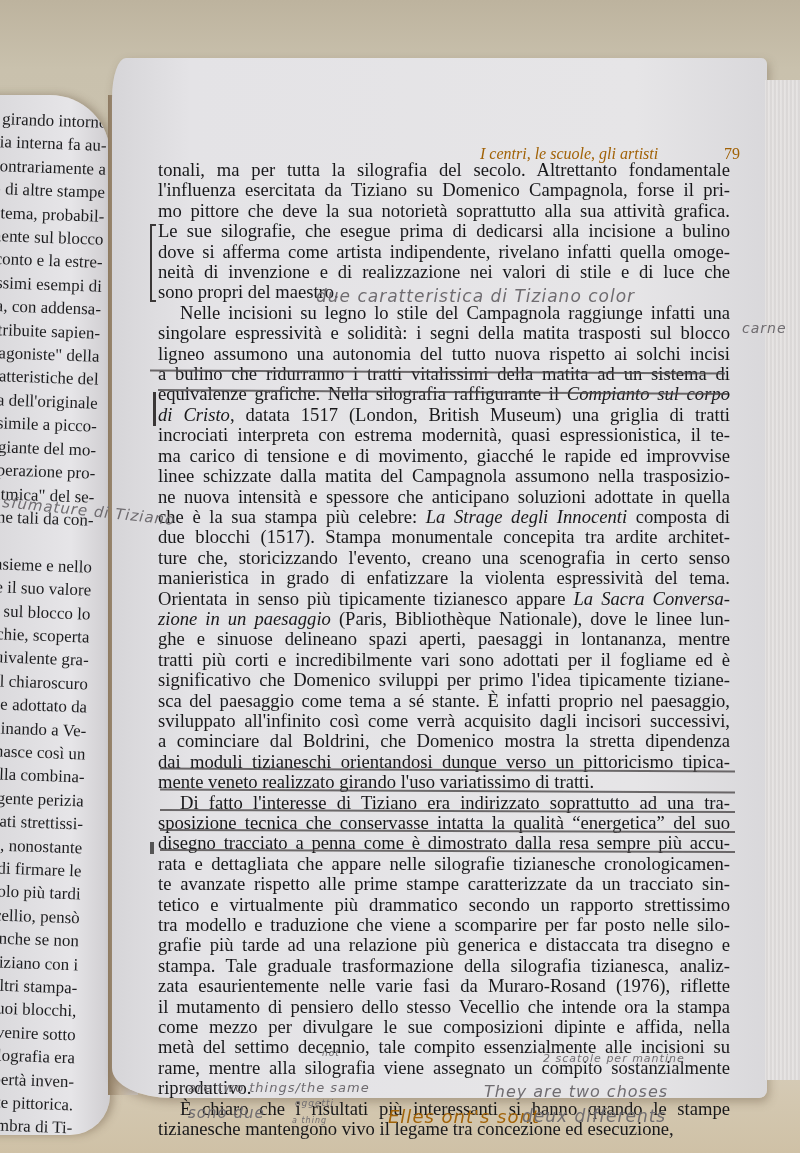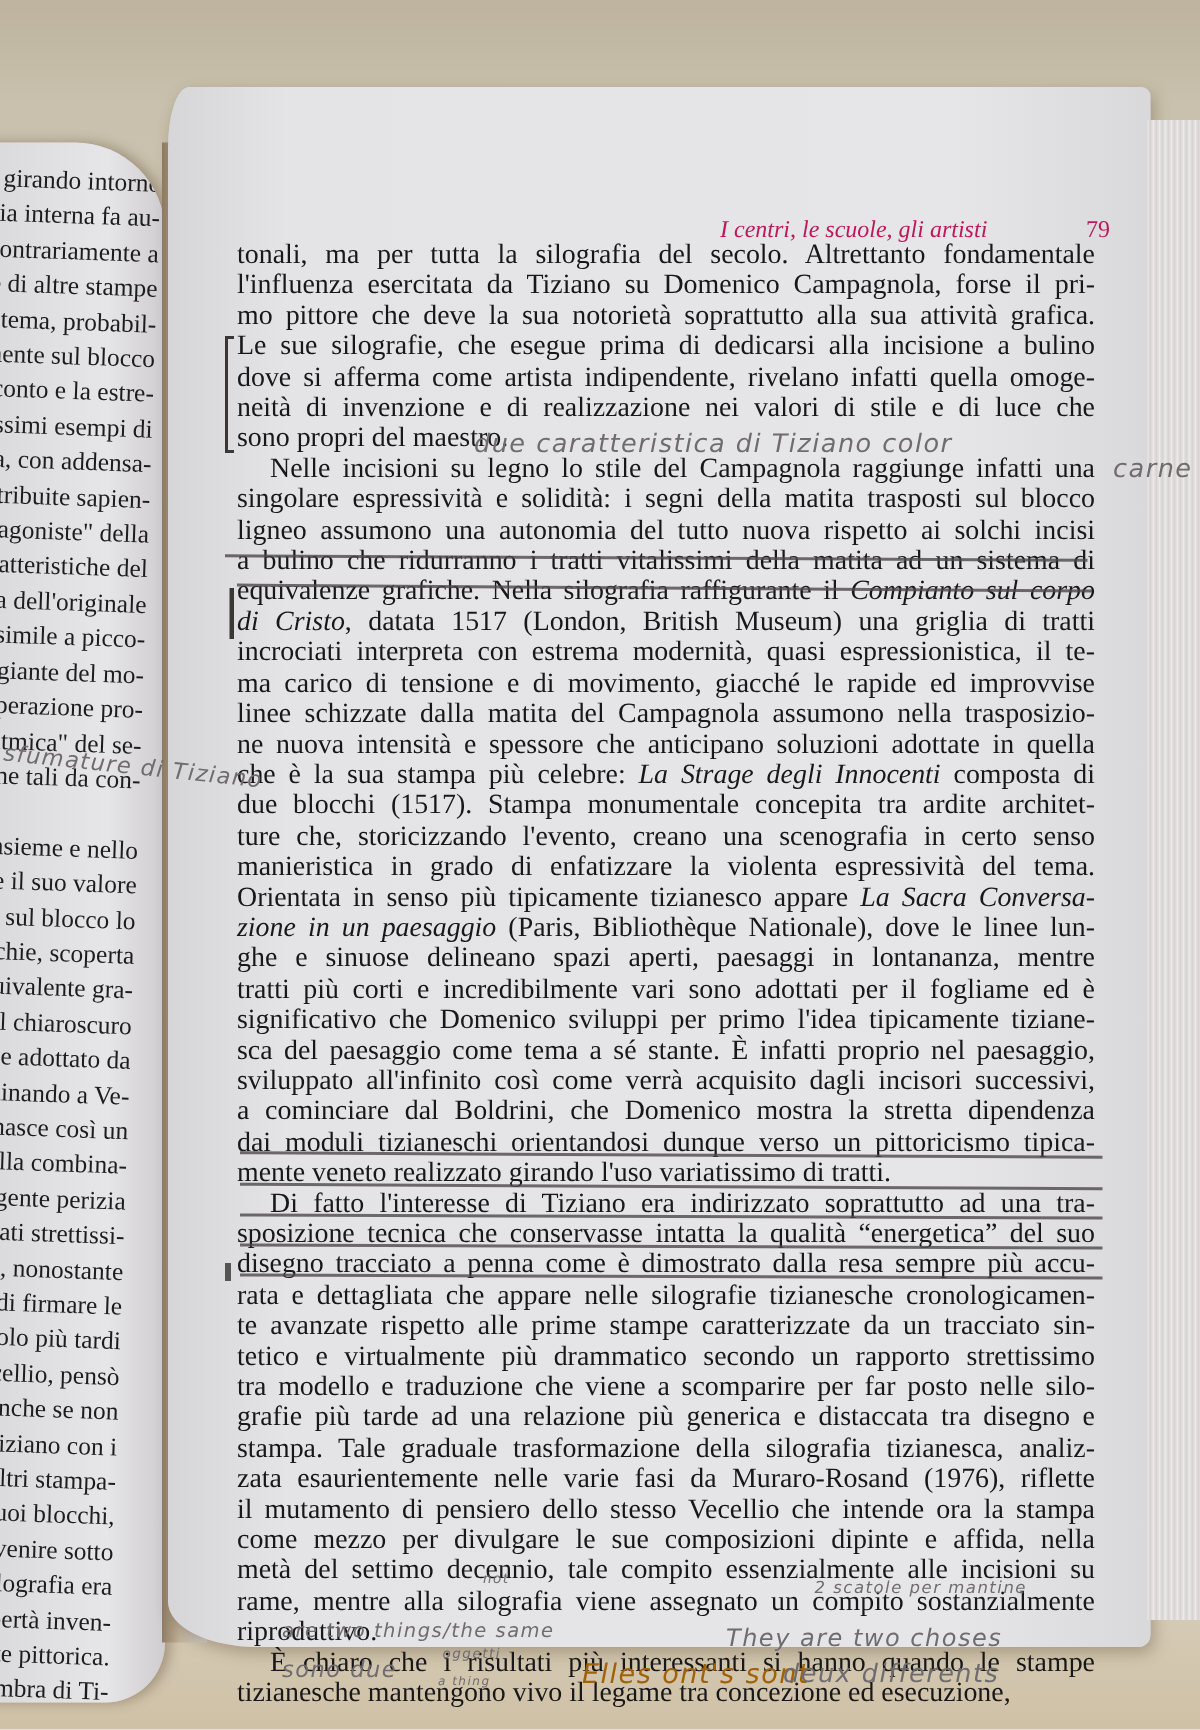--- a/index.html
+++ b/index.html
@@ -35,21 +35,21 @@
       border-radius: 14px 6px 8px 60px / 40px 6px 8px 30px;
       box-shadow: 2px 4px 10px rgba(90,70,50,0.35);
     }
     .page-edges {
       position:absolute; left:765px; top:80px; width:35px; height:1000px;
       background: repeating-linear-gradient(90deg,#e8e6e6 0px,#d6d3d2 2px,#ece9e8 4px);
     }
     .running-head {
       position:absolute; top:145px; left:480px; width:260px;
       display:flex; justify-content:space-between; align-items:baseline;
-      color:#be185d;
+      color:#a16207;
     }
     .running-head .title { font-style:italic; font-size:16px; }
     .running-head .num { font-size:16px; margin-left:14px;text-align:right; }
     .body-text {
       position:absolute; left:158px; top:160px; width:572px;
       color:#18181a; font-size:18.6px; line-height:20.4px;
     }
     .ln { display:block; white-space:nowrap; text-align:justify; text-align-last:justify; }
     .ln.last { text-align-last:left; }
     .ln.indent { padding-left:22px; }
@@ -192,21 +192,21 @@
 
 <div class="pen-line" style="left:150px;top:371px;width:575px;transform:rotate(0.3deg);"></div>
 <div class="pen-line" style="left:158px;top:391px;width:570px;transform:rotate(0.4deg);"></div>
 <div class="pen-line" style="left:160px;top:769px;width:575px;transform:rotate(0.3deg);"></div>
 <div class="pen-line" style="left:160px;top:790px;width:575px;transform:rotate(0.3deg);"></div>
 <div class="pen-line" style="left:160px;top:810px;width:575px;transform:rotate(0.2deg);"></div>
 <div class="pen-line" style="left:160px;top:830px;width:575px;transform:rotate(0.2deg);"></div>
 <div class="pen-line" style="left:160px;top:850px;width:575px;transform:rotate(0.2deg);"></div>
 
 <span class="hand" style="left:316px;top:286px;font-size:17px;">due caratteristica di Tiziano color</span>
-<span class="hand" style="left:742px;top:303px;font-size:17px;">carne</span>
+<span class="hand" style="left:742px;top:320px;font-size:14px;">carne</span>
 <span class="hand" style="left:2px;top:502px;font-size:15px;transform:rotate(6deg);">sfumature di Tiziano</span>
 <span class="hand" style="left:543px;top:1052px;font-size:11px;">2 scatole per mantine</span>
 <span class="hand" style="left:188px;top:1080px;font-size:13px;">are two things/the same</span>
 <span class="hand" style="left:322px;top:1048px;font-size:9px;">not</span>
 <span class="hand" style="left:188px;top:1104px;font-size:15px;">sono due</span>
 <span class="hand" style="left:295px;top:1098px;font-size:9px;">oggetti</span>
 <span class="hand" style="left:292px;top:1116px;font-size:8px;">a thing</span>
 <span class="hand dark" style="left:388px;top:1106px;font-size:18px;">Elles ont's sont</span>
 <span class="hand" style="left:484px;top:1082px;font-size:16px;">They are two choses</span>
 <span class="hand" style="left:522px;top:1106px;font-size:17px;">deux differents</span>

